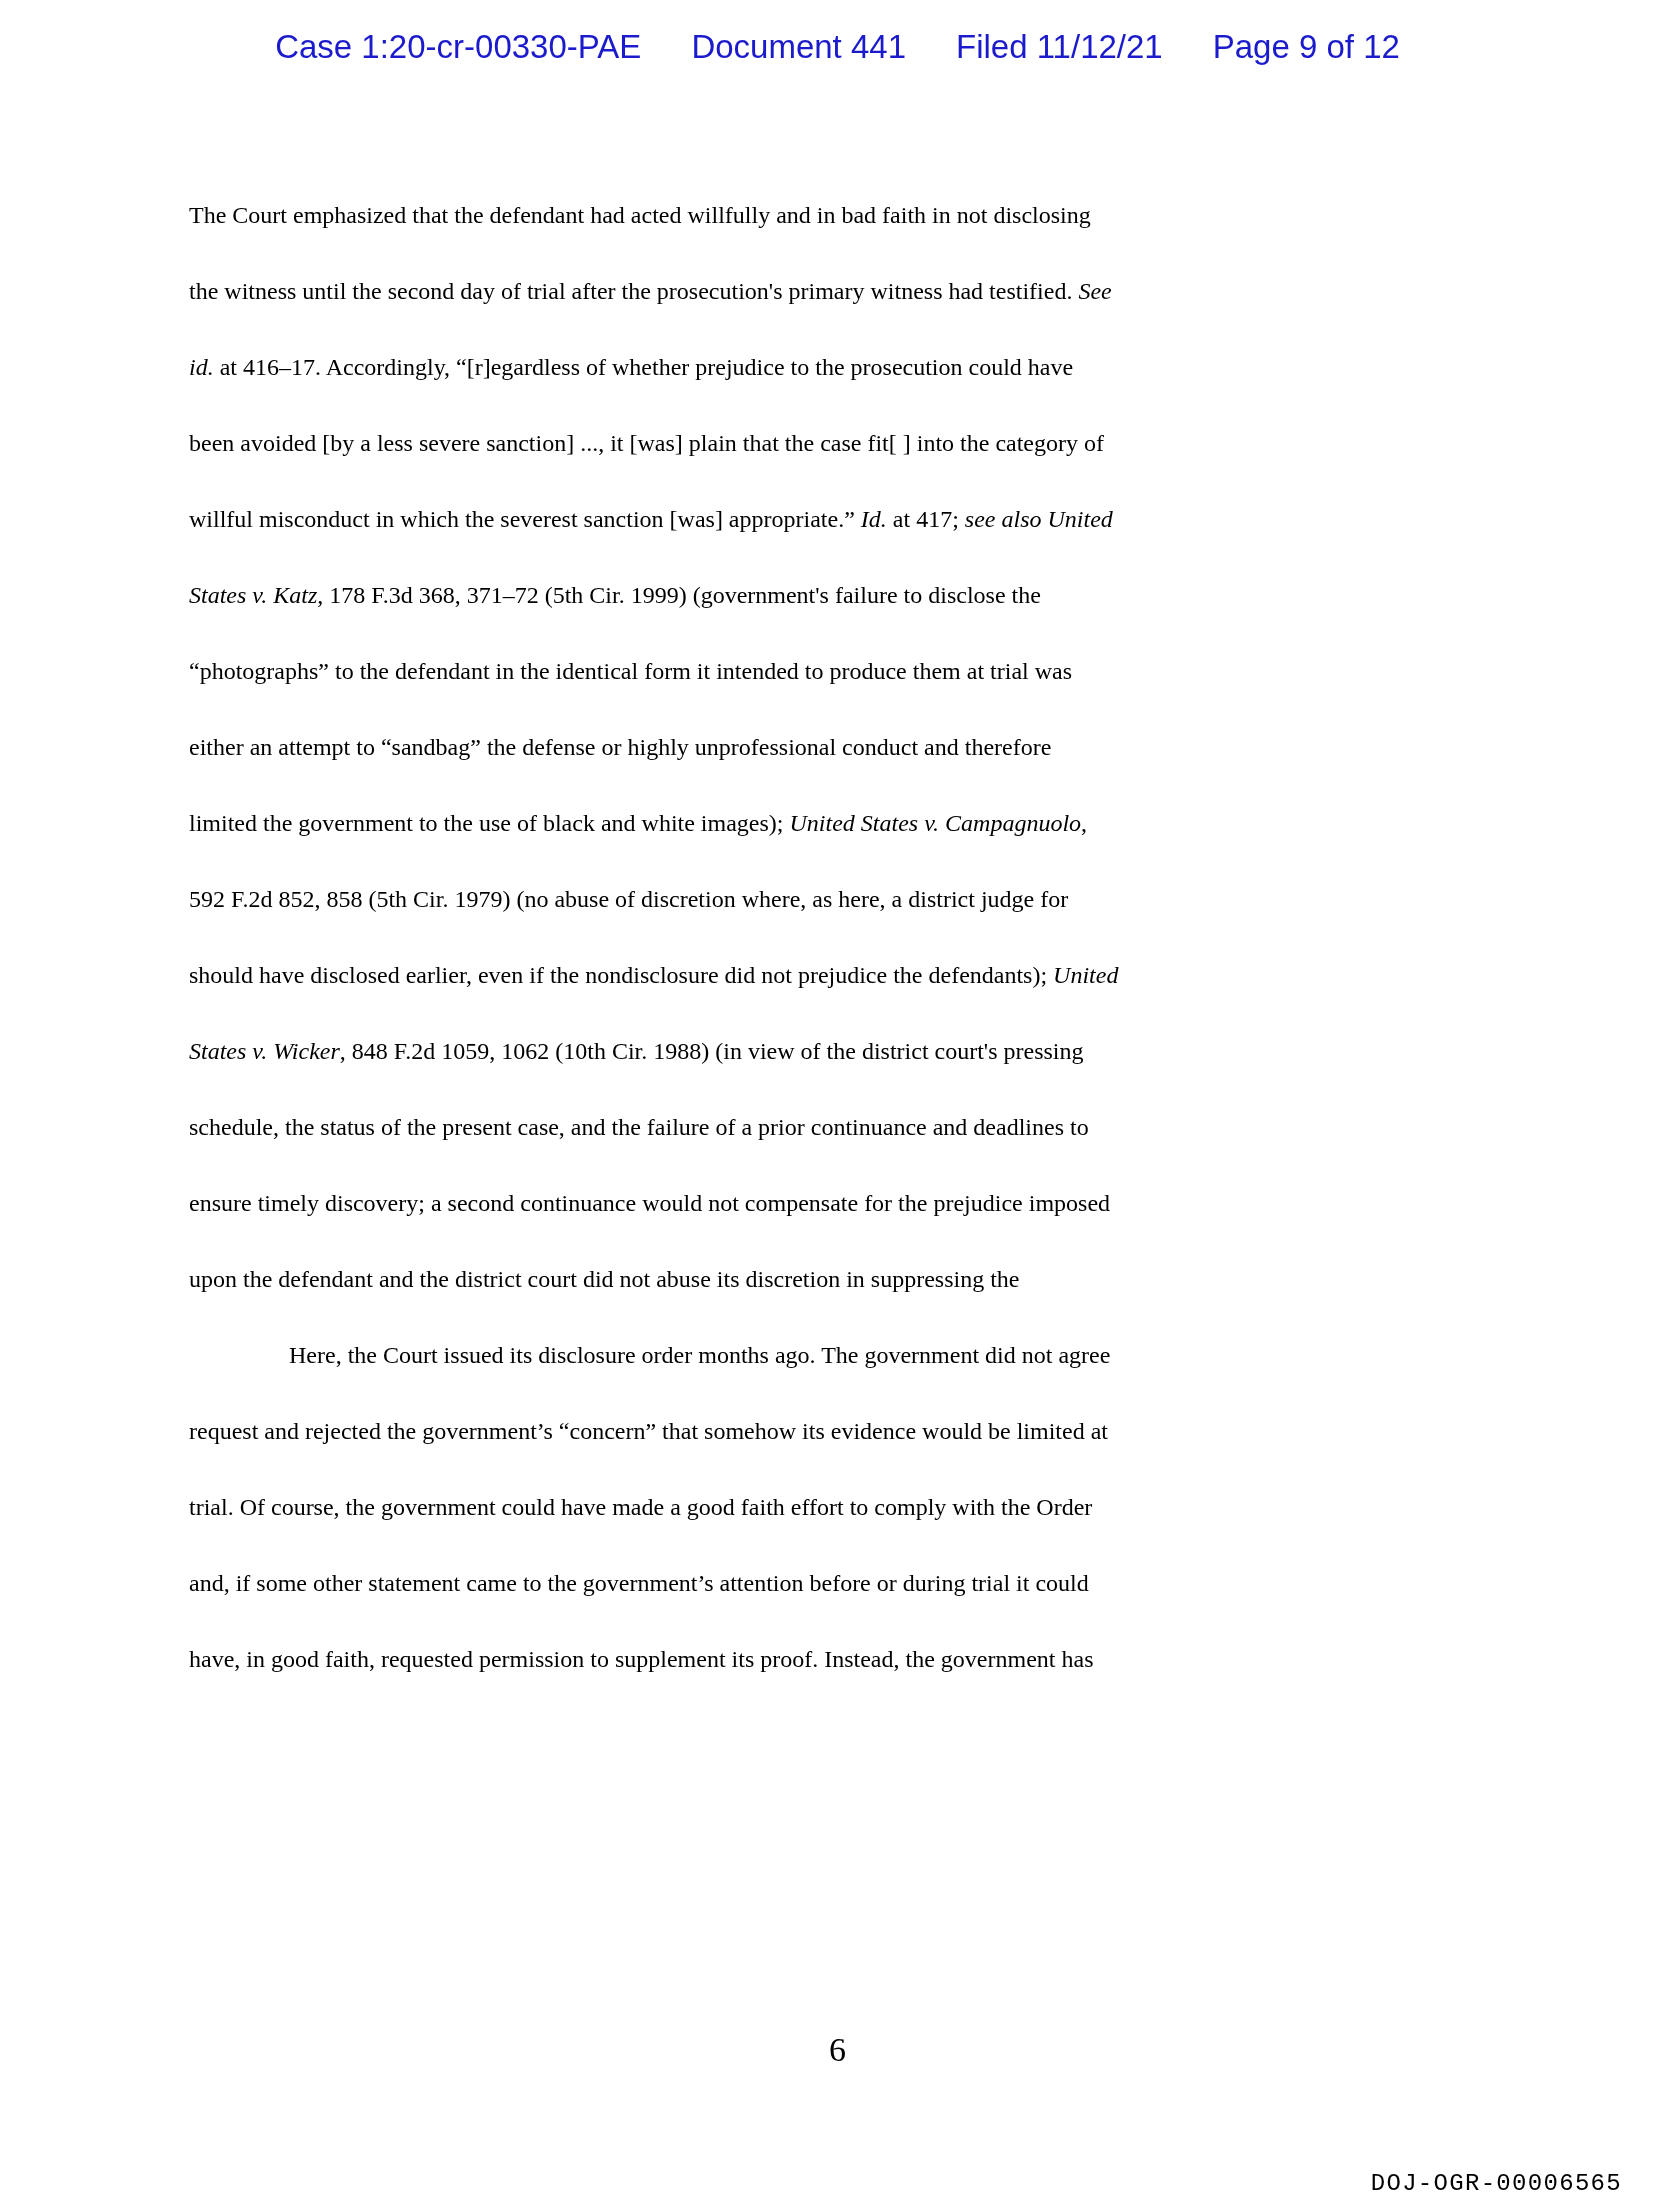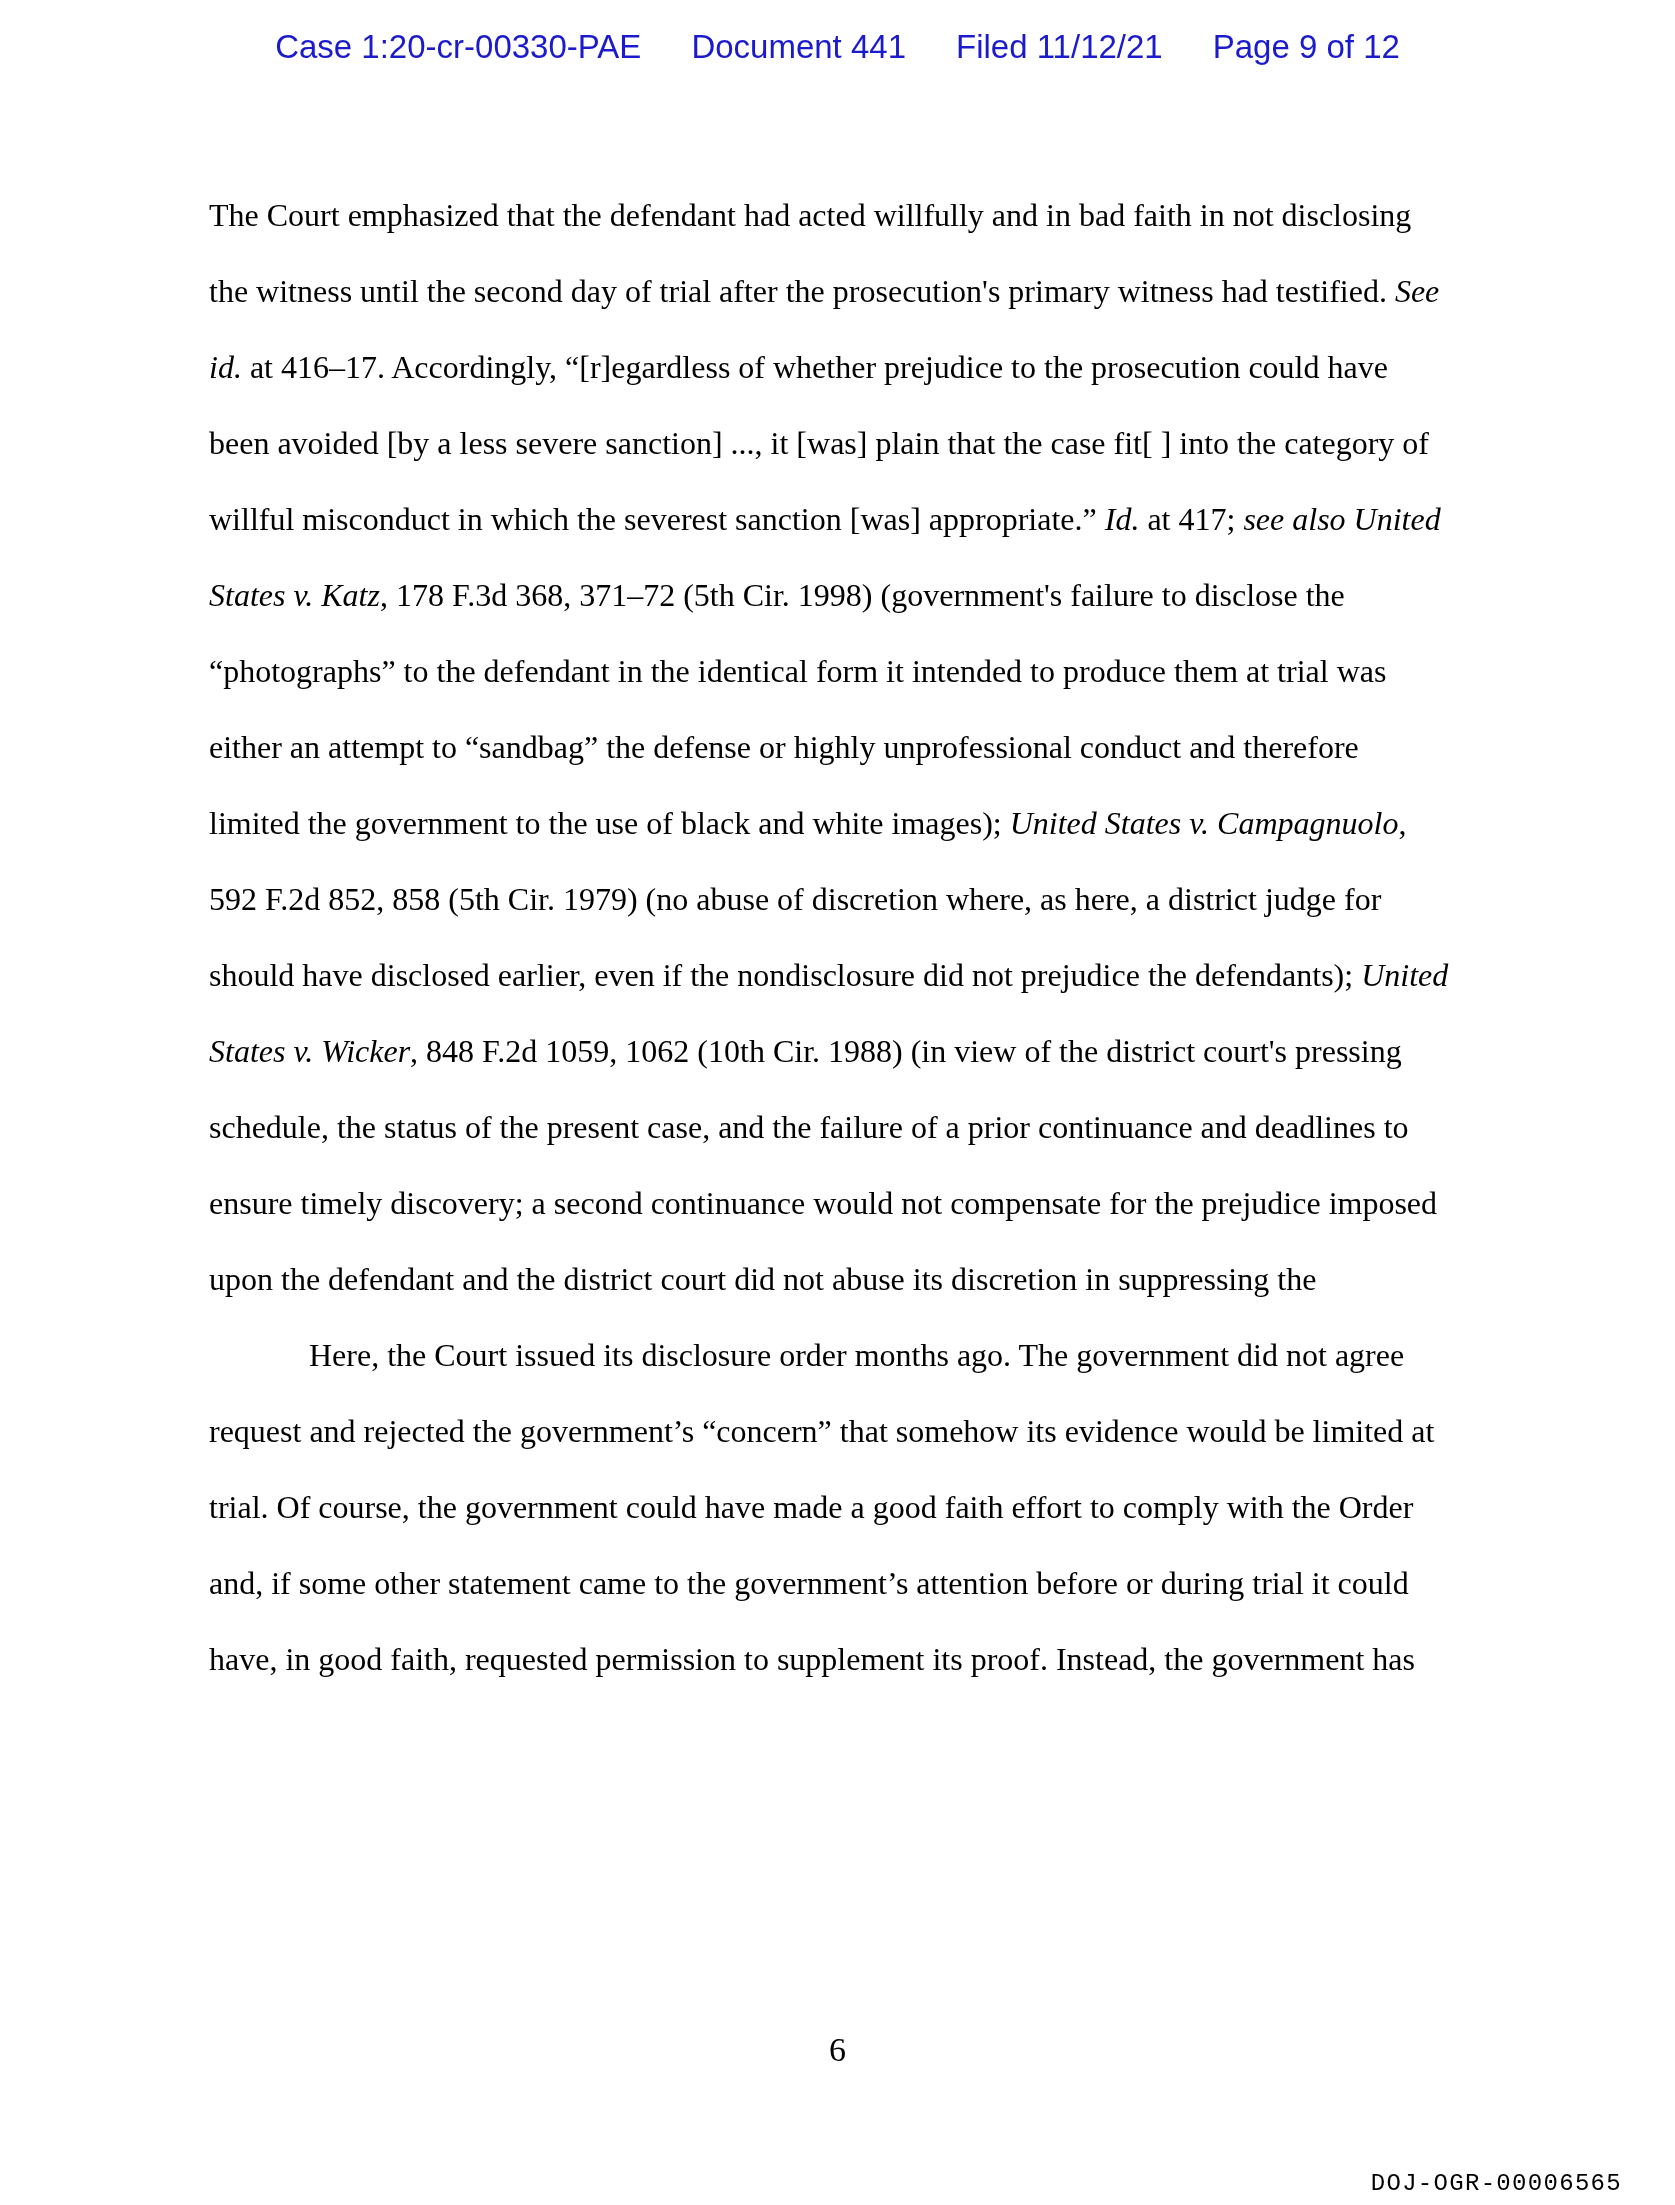--- a/index.html
+++ b/index.html
@@ -24,23 +24,22 @@
     font-size: 33px;
     line-height: 37px;
     color: var(--header-blue, #1b1bcd);
     white-space: nowrap;
   }
   .body-text {
     position: absolute;
     top: 177px;
     left: 189px;
     width: 1304px;
-    font-size: 32px;
+    font-size: 24px;
     line-height: 76px;
-    margin-left: 20px;
   }
   .line { white-space: nowrap; }
   .line.indent { text-indent: 100px; }
   .page-num {
     position: absolute;
     top: 2031px;
     left: 0;
     right: 0;
     text-align: center;
     font-size: 34px;
@@ -67,21 +66,21 @@
     <span>Filed 11/12/21</span>
     <span>Page 9 of 12</span>
   </div>
 
   <div class="body-text" id="body-lines">
       <div class="line"><span>The Court emphasized that the defendant had acted willfully and in bad faith in not disclosing</span></div>
       <div class="line"><span>the witness until the second day of trial after the prosecution's primary witness had testified. </span><i>See</i></div>
       <div class="line"><i>id.</i><span> at 416–17. Accordingly, “[r]egardless of whether prejudice to the prosecution could have</span></div>
       <div class="line"><span>been avoided [by a less severe sanction] ..., it [was] plain that the case fit[ ] into the category of</span></div>
       <div class="line"><span>willful misconduct in which the severest sanction [was] appropriate.” </span><i>Id.</i><span> at 417; </span><i>see also United</i></div>
-      <div class="line"><i>States v. Katz</i><span>, 178 F.3d 368, 371–72 (5th Cir. 1998) (government's failure to disclose the</span></div>
+      <div class="line"><i>States v. Katz</i><span>, 178 F.3d 368, 371–72 (5th Cir. 1999) (government's failure to disclose the</span></div>
       <div class="line"><span>“photographs” to the defendant in the identical form it intended to produce them at trial was</span></div>
       <div class="line"><span>either an attempt to “sandbag” the defense or highly unprofessional conduct and therefore</span></div>
       <div class="line"><span>limited the government to the use of black and white images); </span><i>United States v. Campagnuolo</i><span>,</span></div>
       <div class="line"><span>592 F.2d 852, 858 (5th Cir. 1979) (no abuse of discretion where, as here, a district judge for</span></div>
       <div class="line"><span>should have disclosed earlier, even if the nondisclosure did not prejudice the defendants); </span><i>United</i></div>
       <div class="line"><i>States v. Wicker</i><span>, 848 F.2d 1059, 1062 (10th Cir. 1988) (in view of the district court's pressing</span></div>
       <div class="line"><span>schedule, the status of the present case, and the failure of a prior continuance and deadlines to</span></div>
       <div class="line"><span>ensure timely discovery; a second continuance would not compensate for the prejudice imposed</span></div>
       <div class="line"><span>upon the defendant and the district court did not abuse its discretion in suppressing the</span></div>
       <div class="line indent"><span>Here, the Court issued its disclosure order months ago. The government did not agree</span></div>

